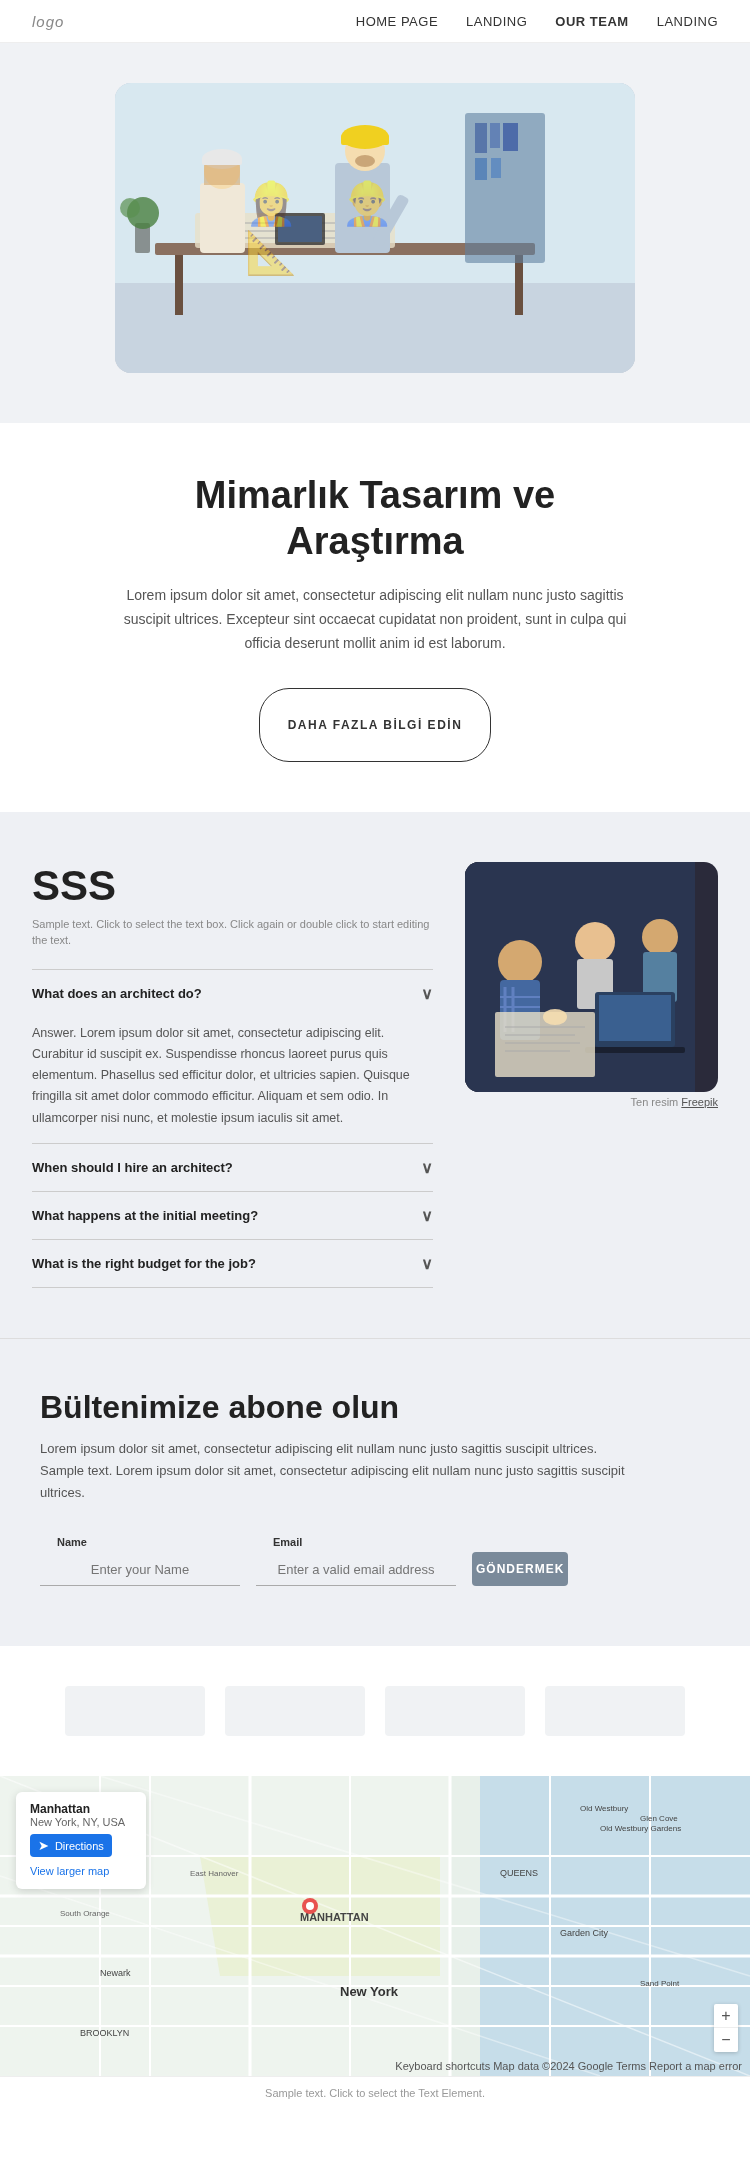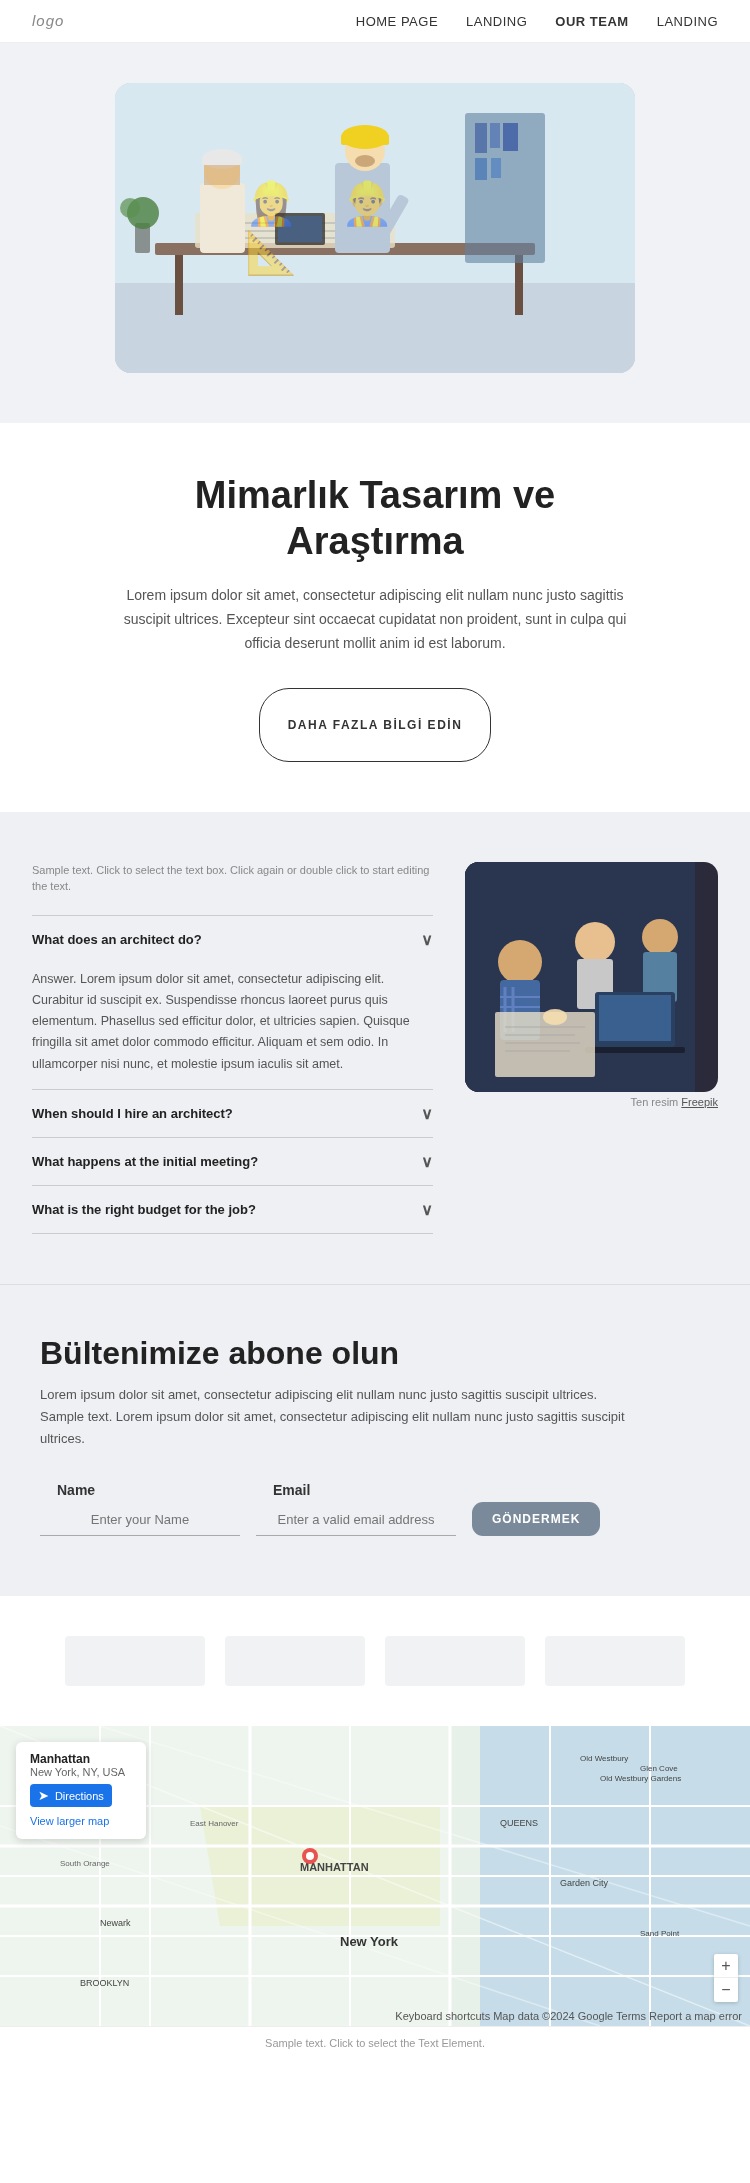--- a/index.html
+++ b/index.html
@@ -1,20 +1,21 @@
 <!DOCTYPE html>
 <html><head>
   <meta charset="utf-8">
   <style>
     * { margin: 0; padding: 0; box-sizing: border-box; }
     body { font-family: 'Helvetica Neue', Arial, sans-serif; background: #fff; color: #222; width: 750px; }
 
     
     .navbar {
       display: flex;
+      align-items: center;
       justify-content: space-between;
       padding: 12px 32px;
       border-bottom: 1px solid #eee;
       background: #fff;
     }
     .navbar-logo {
       font-size: 15px;
       font-style: italic;
       color: #888;
       letter-spacing: 1px;
@@ -192,46 +193,46 @@
       display: flex;
       gap: 16px;
       align-items: flex-end;
     }
     .form-group {
       display: flex;
       flex-direction: column;
       gap: 6px;
     }
     .form-group label {
-      font-size: 14px;
+      font-size: 11px;
       font-weight: 600;
       color: #333;
       padding-left: 17px;
     }
     .form-group input {
       border: none;
       border-bottom: 1px solid #aaa;
       background: transparent;
       padding: 8px 4px;
       font-size: 13px;
       color: #999;
       outline: none;
       width: 200px;
       text-align: center;
     }
     .btn-send {
       background: #7a8a9a;
       color: #fff;
       border: none;
-      padding: 10px 20px;
+      padding: 10px 4px;
       font-size: 12px;
       font-weight: 600;
       letter-spacing: 1px;
       cursor: pointer;
-      border-radius: 11px;
+      border-radius: 4px;
     }
 
     
     .logos-section {
       background: #fff;
       padding: 40px 32px;
     }
     .logos-row {
       display: flex;
       gap: 20px;
@@ -427,20 +428,21 @@
 
 <section class="main-content">
   <h1>Mimarlık Tasarım ve Araştırma</h1>
   <p>Lorem ipsum dolor sit amet, consectetur adipiscing elit nullam nunc justo sagittis suscipit ultrices. Excepteur sint occaecat cupidatat non proident, sunt in culpa qui officia deserunt mollit anim id est laborum.</p>
   <button class="btn-outline">DAHA FAZLA BİLGİ EDİN</button>
 </section>
 
 <section class="faq-section">
   <div class="faq-inner">
     <div class="faq-left">
+      <h2 class="faq-title">SSS</h2>
       <p class="faq-subtitle">Sample text. Click to select the text box. Click again or double click to start editing the text.</p>
 
       <div class="faq-item">
         <div class="faq-question">
           <span>What does an architect do?</span>
           <span class="faq-chevron">∨</span>
         </div>
         <p class="faq-answer">Answer. Lorem ipsum dolor sit amet, consectetur adipiscing elit. Curabitur id suscipit ex. Suspendisse rhoncus laoreet purus quis elementum. Phasellus sed efficitur dolor, et ultricies sapien. Quisque fringilla sit amet dolor commodo efficitur. Aliquam et sem odio. In ullamcorper nisi nunc, et molestie ipsum iaculis sit amet.</p>
       </div>
 

